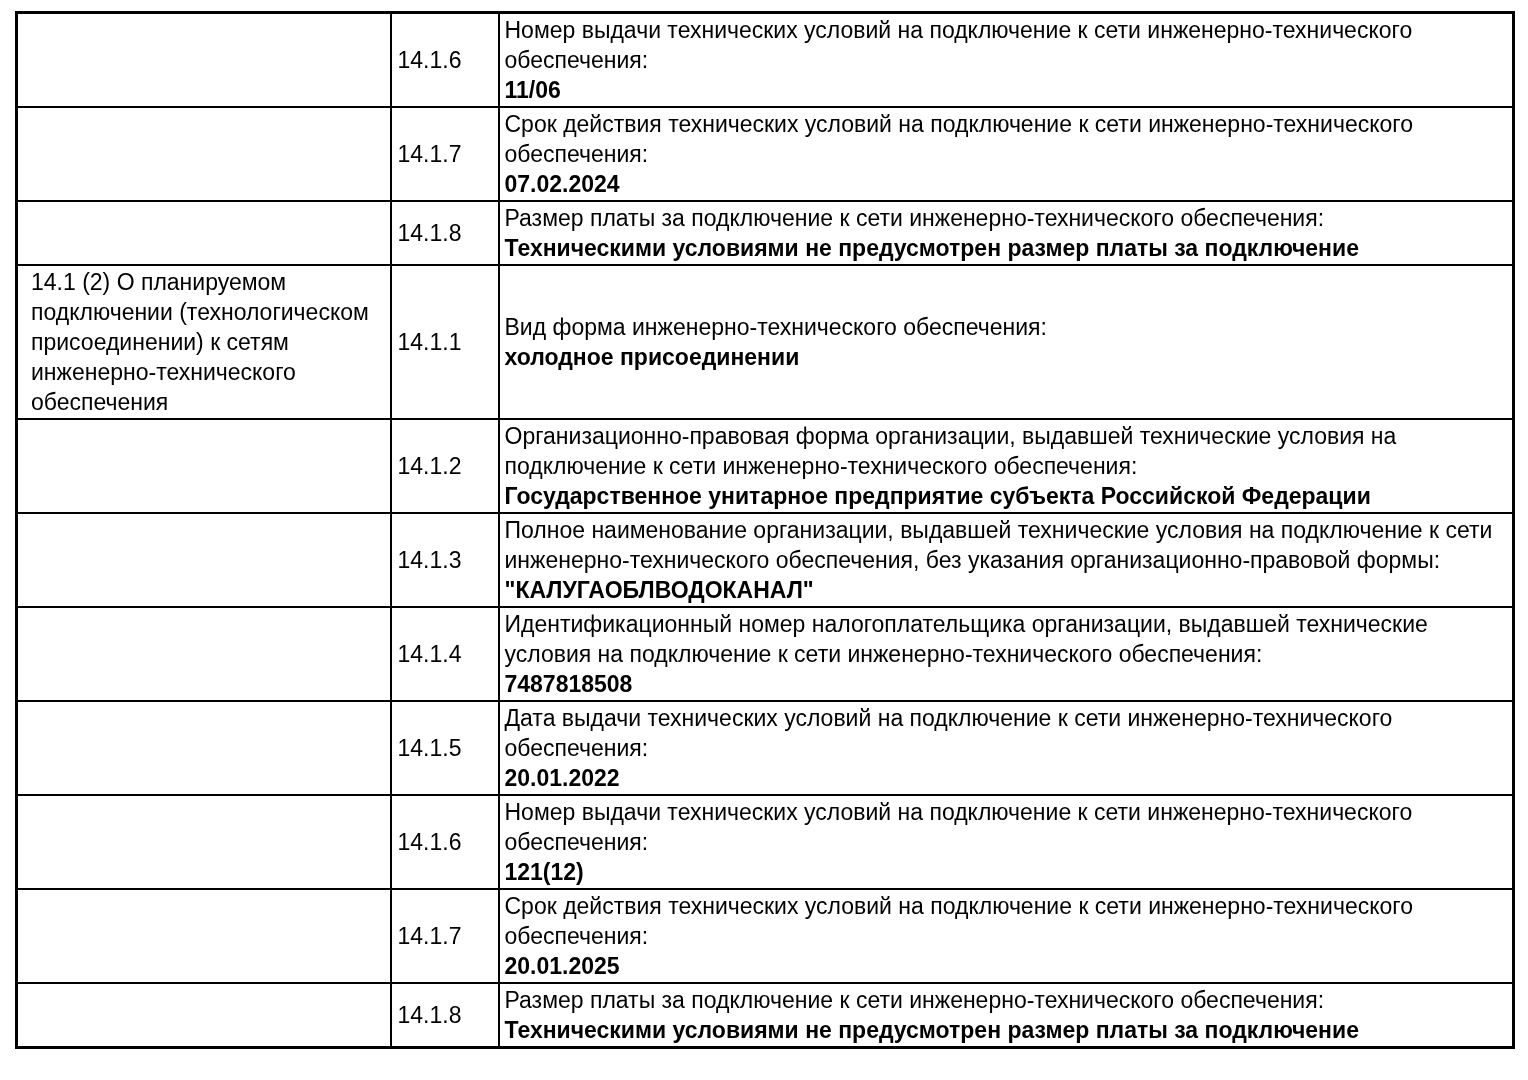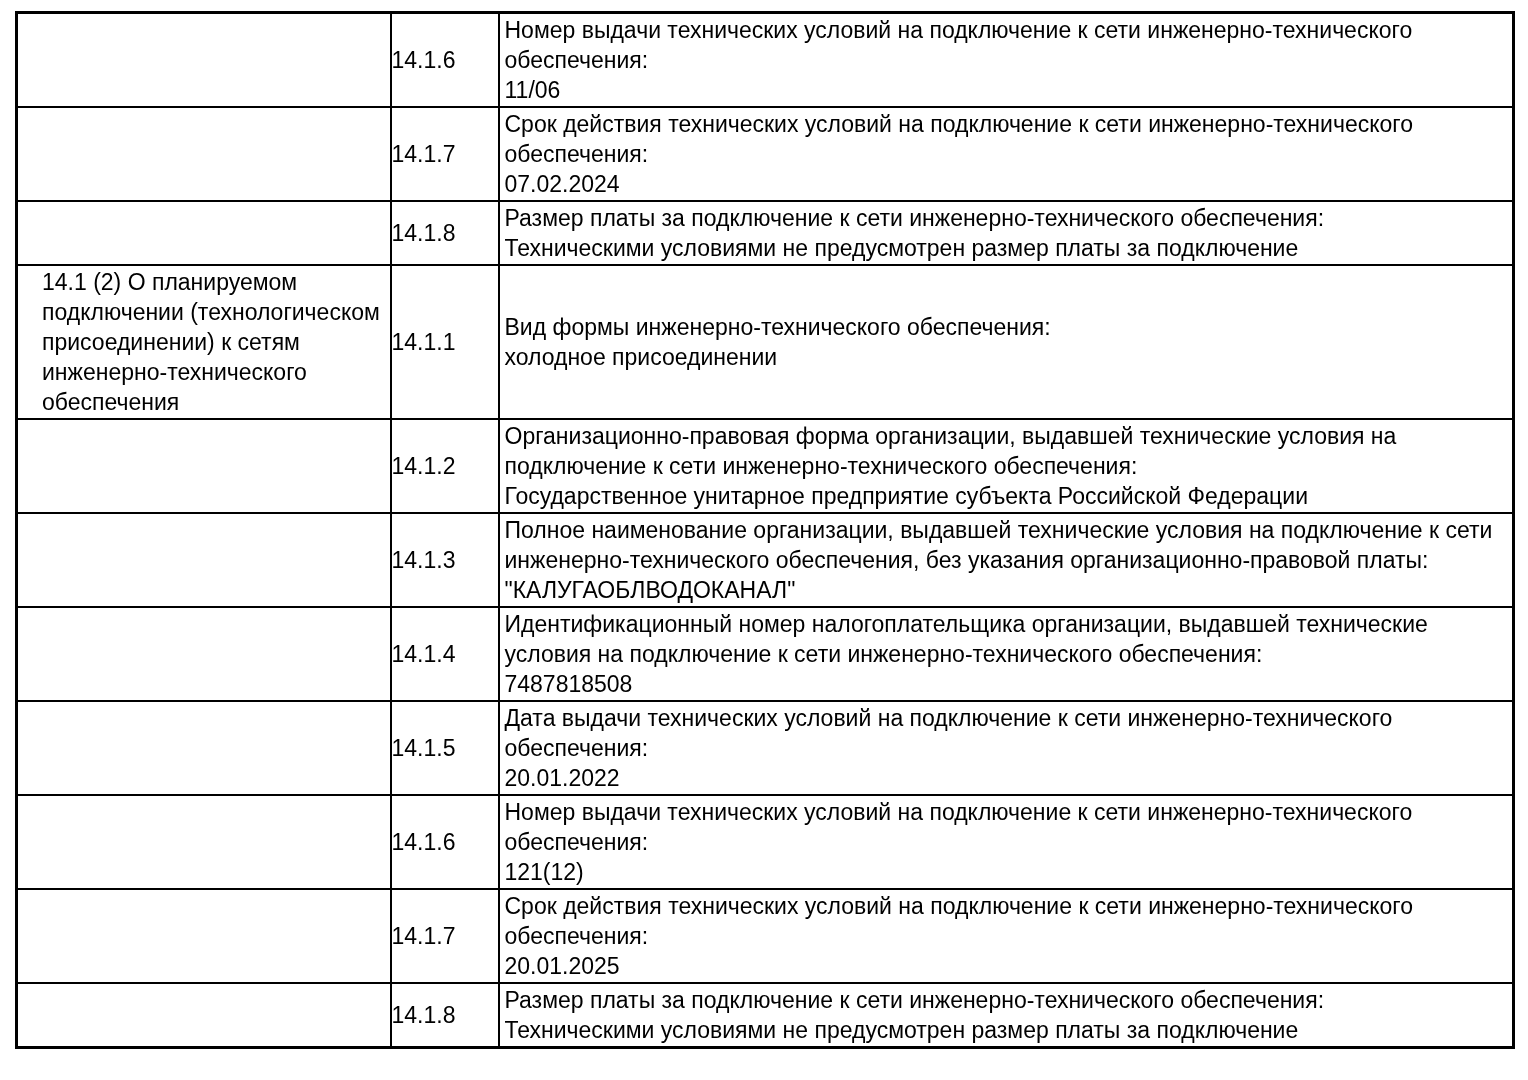--- a/index.html
+++ b/index.html
@@ -27,24 +27,24 @@
   col.c-det { width: 1015px; }
   td {
     border: 2px solid #000;
     vertical-align: middle;
     font-size: 23px;
     line-height: 30px;
     padding: 1px 4px;
     overflow: hidden;
     word-wrap: break-word;
   }
-  td.cat { padding-left: 24px; padding-right: 6px; margin-left: 12px; }
-  td.num { padding-left: 0; }
+  td.cat { padding-left: 13px; padding-right: 6px; margin-left: 12px; }
+  td.num { padding-left: 6px; }
   td.det { padding-left: 5px; padding-right: 4px; }
-  .value { font-weight: normal; }
+  .value { font-weight: bold; }
   .value:empty { display: none; }
 </style>
 </head>
 <body>
 
 <div class="page">
   <table class="decl">
     <colgroup>
       <col class="c-cat">
       <col class="c-num">
@@ -91,21 +91,21 @@
   </tr>
 
   <tr>
     <td class="cat">
       <div>14.1 (2) О планируемом подключении (технологическом присоединении) к сетям инженерно-технического обеспечения</div>
     </td>
     <td class="num">
       <div>14.1.1</div>
     </td>
     <td class="det">
-      <div class="label">Вид формы инженерно-технического обеспечения:</div>
+      <div class="label">Вид форма инженерно-технического обеспечения:</div>
       <div class="value">холодное присоединении</div>
     </td>
   </tr>
 
   <tr>
     <td class="cat">
       <div></div>
     </td>
     <td class="num">
       <div>14.1.2</div>
@@ -117,21 +117,21 @@
   </tr>
 
   <tr>
     <td class="cat">
       <div></div>
     </td>
     <td class="num">
       <div>14.1.3</div>
     </td>
     <td class="det">
-      <div class="label">Полное наименование организации, выдавшей технические условия на подключение к сети инженерно-технического обеспечения, без указания организационно-правовой платы:</div>
+      <div class="label">Полное наименование организации, выдавшей технические условия на подключение к сети инженерно-технического обеспечения, без указания организационно-правовой формы:</div>
       <div class="value">"КАЛУГАОБЛВОДОКАНАЛ"</div>
     </td>
   </tr>
 
   <tr>
     <td class="cat">
       <div></div>
     </td>
     <td class="num">
       <div>14.1.4</div>

